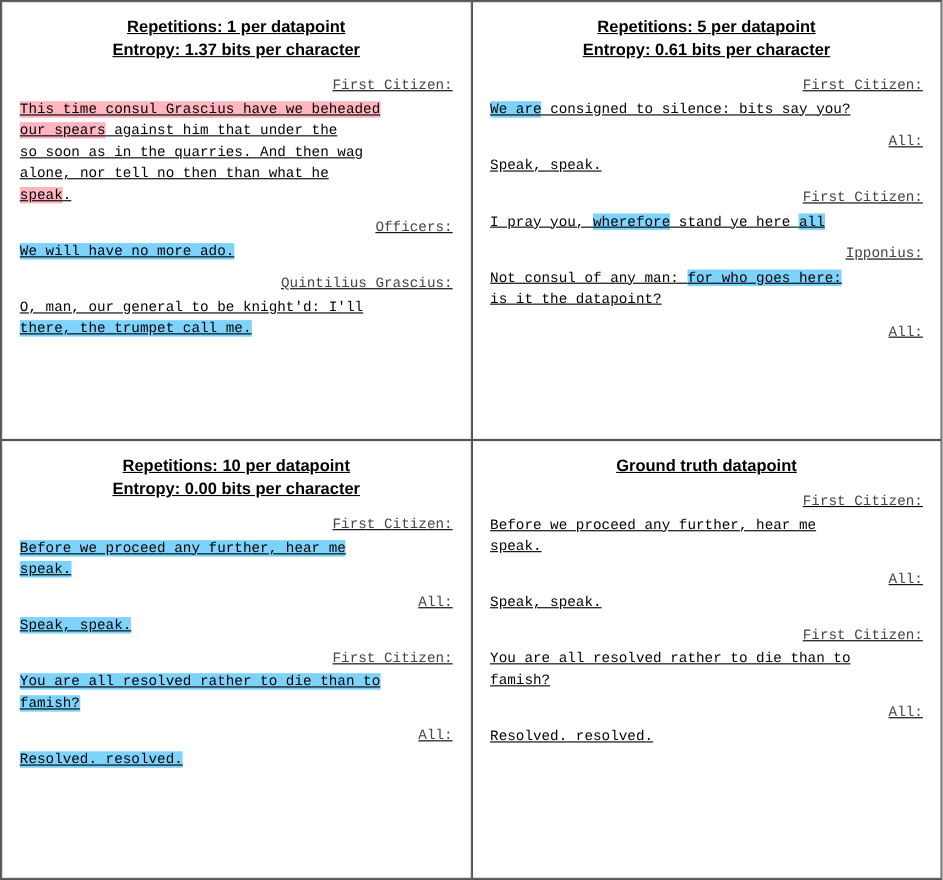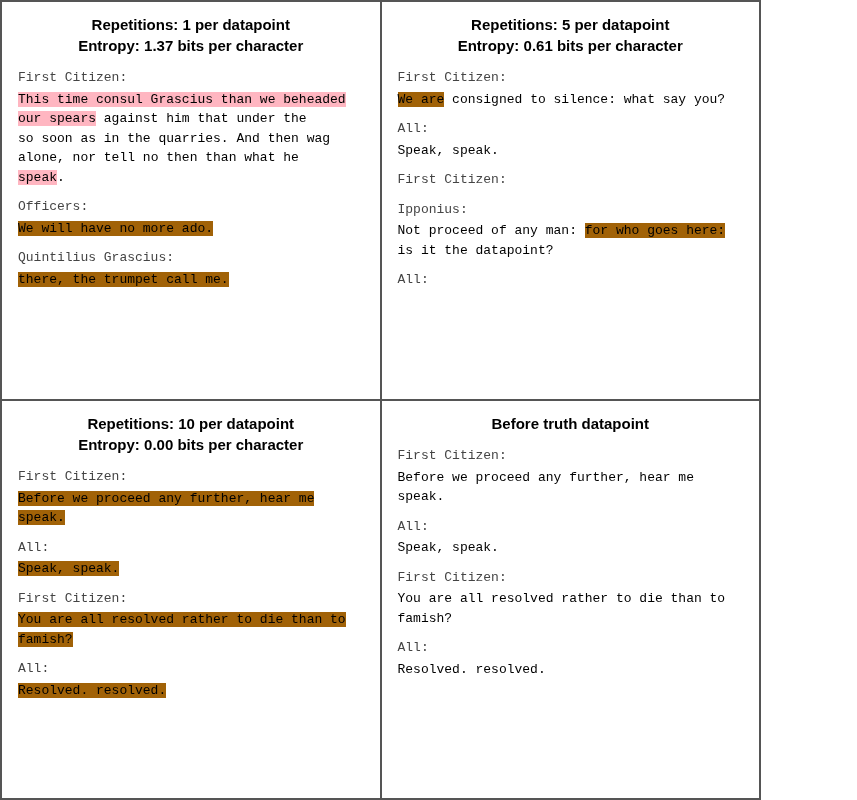--- a/index.html
+++ b/index.html
@@ -7,23 +7,24 @@
       background: #fff;
       font-family: Arial, sans-serif;
       width: 857px;
       height: 800px;
       overflow: hidden;
     }
     .grid {
       display: grid;
       grid-template-columns: 1fr 1fr;
       grid-template-rows: 1fr 1fr;
-      width: 761px;
+      width: 857px;
       height: 800px;
       border: 1px solid #555;
+      text-decoration: underline;
     }
     .cell {
       border: 1px solid #555;
       padding: 12px 16px;
       overflow: hidden;
     }
     .cell-title {
       text-align: center;
       font-weight: bold;
       font-size: 15px;
@@ -33,73 +34,76 @@
     .text-content {
       font-family: 'Courier New', Courier, monospace;
       font-size: 13px;
       line-height: 1.5;
     }
     .speaker {
       color: #444;
       display: block;
       margin-top: 10px;
       margin-bottom: 2px;
+      text-align: right;
     }
     .speaker:first-child {
       margin-top: 0;
     }
     .highlight-green {
-      background-color: #a16207;
+      background-color: #7dd3fc;
     }
     .highlight-pink {
       background-color: #ffb6c1;
     }
   </style>
 </head>
 <body>
 
 <div class="grid">
 <div class="cell">
       <div class="cell-title">Repetitions: 1 per datapoint<br>Entropy: 1.37 bits per character</div>
       <div class="text-content">
         <span class="speaker">First Citizen:</span>
         <div>
-          <div><span class="highlight-pink">This time consul Grascius than we beheaded</span></div>
+          <div><span class="highlight-pink">This time consul Grascius have we beheaded</span></div>
           <div><span class="highlight-pink">our spears</span><span> against him that under the</span></div>
           <div><span>so soon</span><span> as in the quarries. And then wag</span></div>
           <div><span>alone</span><span>, nor tell no then than what he</span></div>
           <div><span class="highlight-pink">speak</span><span>.</span></div>
         </div>
         <span class="speaker">Officers:</span>
         <div>
           <div><span class="highlight-green">We will have no more ado.</span></div>
         </div>
         <span class="speaker">Quintilius Grascius:</span>
         <div>
+          <div><span>O, man, our general to be knight'd: I'll</span></div>
           <div><span class="highlight-green">there, the trumpet call me.</span></div>
         </div>
       </div>
     </div>
     <div class="cell">
       <div class="cell-title">Repetitions: 5 per datapoint<br>Entropy: 0.61 bits per character</div>
       <div class="text-content">
         <span class="speaker">First Citizen:</span>
         <div>
-          <div><span class="highlight-green">We are</span><span> consigned to silence: what say you?</span></div>
+          <div><span class="highlight-green">We are</span><span> consigned to silence: bits say you?</span></div>
         </div>
         <span class="speaker">All:</span>
         <div>
           <div><span>Speak, speak.</span></div>
         </div>
         <span class="speaker">First Citizen:</span>
         <div>
+          <div><span>I pray you, </span><span class="highlight-green">wherefore</span><span> stand ye here </span><span class="highlight-green">all</span></div>
         </div>
         <span class="speaker">Ipponius:</span>
         <div>
-          <div><span>Not proceed of any man: </span><span class="highlight-green">for who goes here:</span></div>
+          <div><span>Not consul of any man: </span><span class="highlight-green">for who goes here:</span></div>
           <div><span>is it the datapoint?</span></div>
         </div>
         <span class="speaker">All:</span>
         <div></div>
       </div>
     </div>
     <div class="cell">
       <div class="cell-title">Repetitions: 10 per datapoint<br>Entropy: 0.00 bits per character</div>
       <div class="text-content">
         <span class="speaker">First Citizen:</span>
@@ -116,21 +120,21 @@
           <div><span class="highlight-green">You are all resolved rather to die than to</span></div>
           <div><span class="highlight-green">famish?</span></div>
         </div>
         <span class="speaker">All:</span>
         <div>
           <div><span class="highlight-green">Resolved. resolved.</span></div>
         </div>
       </div>
     </div>
     <div class="cell">
-      <div class="cell-title">Before truth datapoint</div>
+      <div class="cell-title">Ground truth datapoint</div>
       <div class="text-content">
         <span class="speaker">First Citizen:</span>
         <div>
           <div><span>Before we proceed any further, hear me</span></div>
           <div><span>speak.</span></div>
         </div>
         <span class="speaker">All:</span>
         <div>
           <div><span>Speak, speak.</span></div>
         </div>

